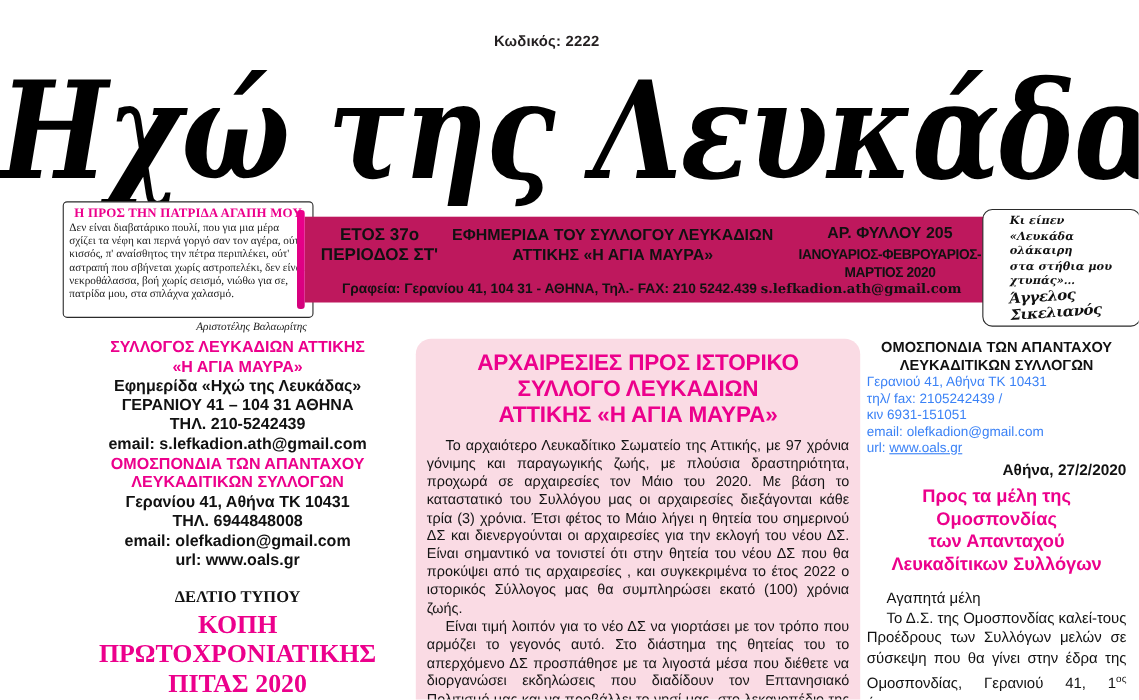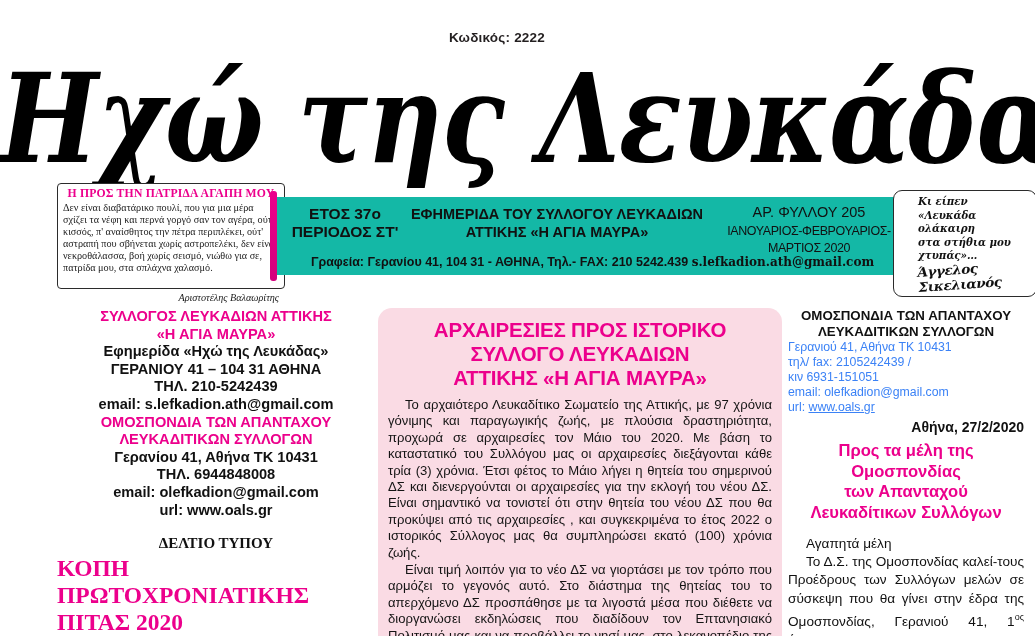--- a/index.html
+++ b/index.html
@@ -35,21 +35,21 @@
     letter-spacing:-1px;
     color:#000;
     transform:scaleY(1.18);
     transform-origin:center top;
     white-space:nowrap;
   }
 
   
   .band{
     position:absolute;left:277px;top:197px;width:631px;height:78px;
-    background:#14b8a6;
+    background:#be185d;
   }
   .band::before,.band::after{
     content:"";position:absolute;top:-6px;width:7px;height:90px;
     background:linear-gradient(to bottom,#ec008c,#d4007c);
     border-radius:3px;
   }
   .band::before{left:-7px;}
   .band::after{right:-7px;}
 
   .band-year{
@@ -57,21 +57,21 @@
     text-align:center;font-weight:bold;font-size:15.5px;
     line-height:18px;color:#111;
   }
   .band-mid{
     position:absolute;left:110px;top:8px;width:340px;
     text-align:center;font-weight:bold;font-size:14.5px;
     line-height:18px;color:#111;
   }
   .band-issue{
     position:absolute;right:4px;top:7px;width:190px;
-    text-align:center;font-weight:normal;font-size:14.5px;
+    text-align:center;font-weight:bold;font-size:14.5px;
     line-height:17px;color:#111;
   }
   .band-issue .dates{
     font-size:13px;letter-spacing:-.4px;display:block;margin-top:1px;
     transform:scaleX(.96);transform-origin:center;
   }
   .band-offices{
     position:absolute;left:0;right:0;bottom:6px;
     text-align:center;font-weight:bold;font-size:12.5px;color:#111;
   }
@@ -147,21 +147,21 @@
   .org-dark{
     text-align:center;color:#111;font-weight:bold;
     font-size:14.6px;line-height:17.6px;margin:0;
   }
   .deltio{
     text-align:center;color:#111;font-weight:bold;
     font-family:"Liberation Serif", serif;
     font-size:15px;margin:16px 0 3px 0;
   }
   .kopi{
-    color:#ec008c;font-weight:bold;
+    text-align:center;color:#ec008c;font-weight:bold;
     font-family:"Liberation Serif", serif;
     font-size:23.5px;line-height:27px;margin:0 0 10px 0;
   }
 
   
   .mid-panel{
     background:#fadbe4;
     border-radius:14px;
     padding:10px 10px 8px 10px;
     box-sizing:border-box;

